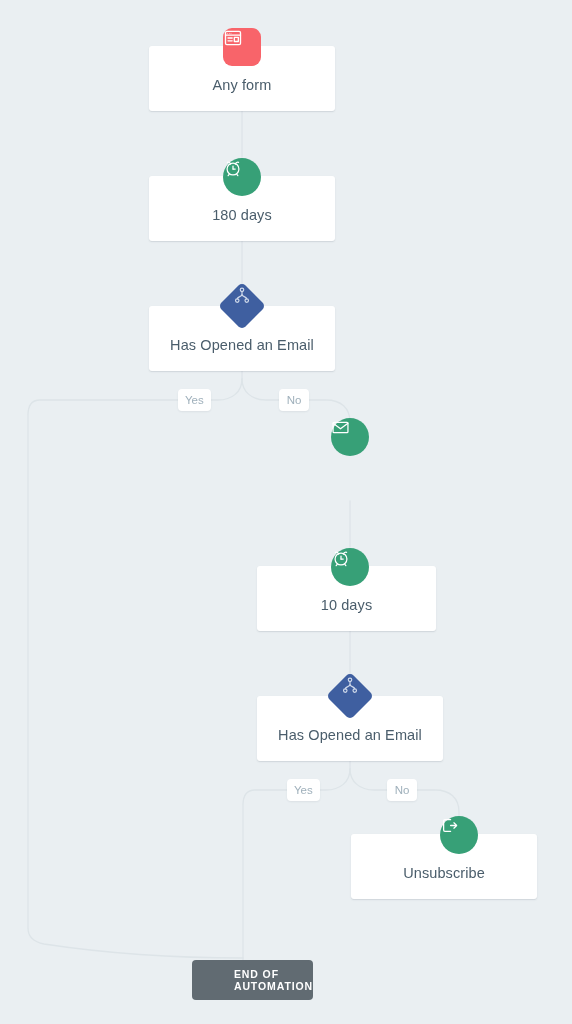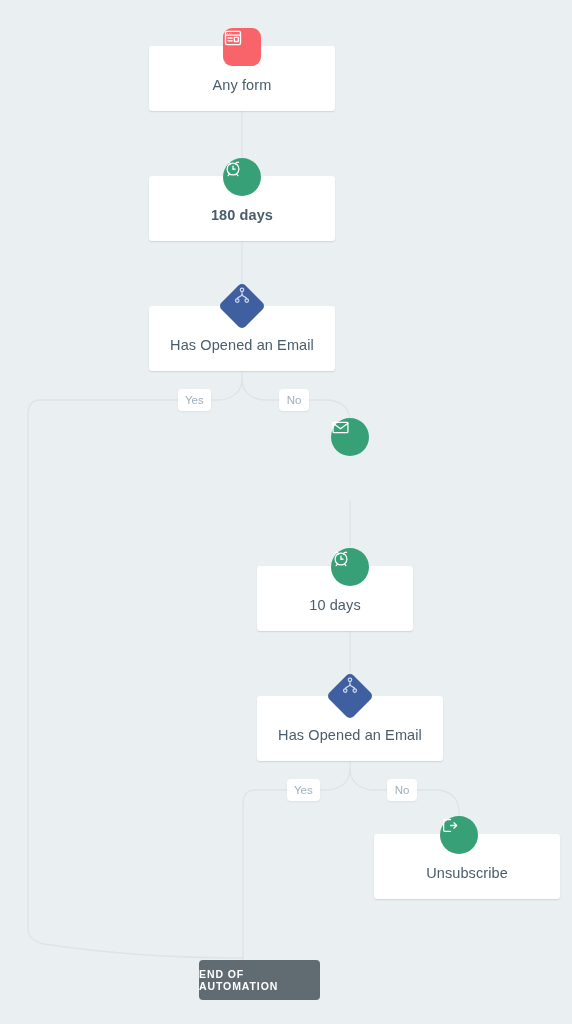--- a/index.html
+++ b/index.html
@@ -168,21 +168,21 @@
         <circle cx="5.6" cy="6.2" r="0.55" fill="#ffffff" stroke="none"></circle>
         <circle cx="7.6" cy="6.2" r="0.55" fill="#ffffff" stroke="none"></circle>
         <circle cx="9.6" cy="6.2" r="0.55" fill="#ffffff" stroke="none"></circle>
         <line x1="6" y1="12" x2="11" y2="12"></line>
         <line x1="6" y1="15.4" x2="11" y2="15.4"></line>
         <rect x="13.6" y="11.2" width="4.8" height="5"></rect>
       </svg>
     </span>
   </div>
 
-  <div class="node" style="left:149px; top:176px; width:186px; height:65px;font-weight:bold;">
+  <div class="node" style="left:149px; top:176px; width:186px; height:65px;">
     <span class="node-label">180 days</span>
   </div>
   <div class="badge" style="left:223px; top:158px;">
     <span class="badge-circle">
       <svg width="20" height="20" viewBox="0 0 24 24" fill="none" stroke="#ffffff" stroke-width="1.5" stroke-linecap="round" stroke-linejoin="round">
         <circle cx="12" cy="13.2" r="7.1"></circle>
         <path d="M5.3 5.2 A3 3 0 0 1 9.1 7.3"></path>
         <path d="M18.7 5.2 A3 3 0 0 0 14.9 7.3"></path>
         <line x1="12" y1="9.6" x2="12" y2="13.2"></line>
         <line x1="12" y1="13.2" x2="14.6" y2="13.2"></line>
@@ -217,21 +217,21 @@
 
   <div class="badge" style="left:331px; top:418px;">
     <span class="badge-circle">
       <svg width="19" height="19" viewBox="0 0 24 24" fill="none" stroke="#ffffff" stroke-width="1.6" stroke-linecap="round" stroke-linejoin="round">
         <rect x="2.6" y="5.4" width="18.8" height="13.2" rx="1.2"></rect>
         <path d="M2.6 6.6 L12 13.6 L21.4 6.6"></path>
       </svg>
     </span>
   </div>
 
-  <div class="node" style="left:257px; top:566px; width:156px; height:65px;">
+  <div class="node" style="left:257px; top:566px; width:179px; height:65px;">
     <span class="node-label">10 days</span>
   </div>
   <div class="badge" style="left:331px; top:548px;">
     <span class="badge-circle">
       <svg width="20" height="20" viewBox="0 0 24 24" fill="none" stroke="#ffffff" stroke-width="1.5" stroke-linecap="round" stroke-linejoin="round">
         <circle cx="12" cy="13.2" r="7.1"></circle>
         <path d="M5.3 5.2 A3 3 0 0 1 9.1 7.3"></path>
         <path d="M18.7 5.2 A3 3 0 0 0 14.9 7.3"></path>
         <line x1="12" y1="9.6" x2="12" y2="13.2"></line>
         <line x1="12" y1="13.2" x2="14.6" y2="13.2"></line>
@@ -257,30 +257,30 @@
     </span>
   </div>
 
   <div class="pill" style="left:287px; top:779px;">
     <span>Yes</span>
   </div>
   <div class="pill" style="left:387px; top:779px;">
     <span>No</span>
   </div>
 
-  <div class="node" style="left:374px; top:834px; width:186px; height:65px;">
+  <div class="node" style="left:351px; top:834px; width:186px; height:65px;">
     <span class="node-label">Unsubscribe</span>
   </div>
   <div class="badge" style="left:440px; top:816px;">
     <span class="badge-circle">
       <svg width="19" height="19" viewBox="0 0 24 24" fill="none" stroke="#ffffff" stroke-width="1.6" stroke-linecap="round" stroke-linejoin="round">
         <path d="M13.4 4.6 H6.2 A1.6 1.6 0 0 0 4.6 6.2 V17.8 A1.6 1.6 0 0 0 6.2 19.4 H13.4"></path>
         <path d="M13.4 12 H20.4"></path>
         <path d="M17.6 8.6 L21 12 L17.6 15.4"></path>
       </svg>
     </span>
   </div>
 
-  <div class="end-badge" style="left:199px; top:960px; width:121px; height:40px;">
+  <div class="end-badge" style="left:192px; top:960px; width:121px; height:40px;padding-left:42px;">
     <span>END OF AUTOMATION</span>
   </div>
 
 </div>
 
 </body></html>

